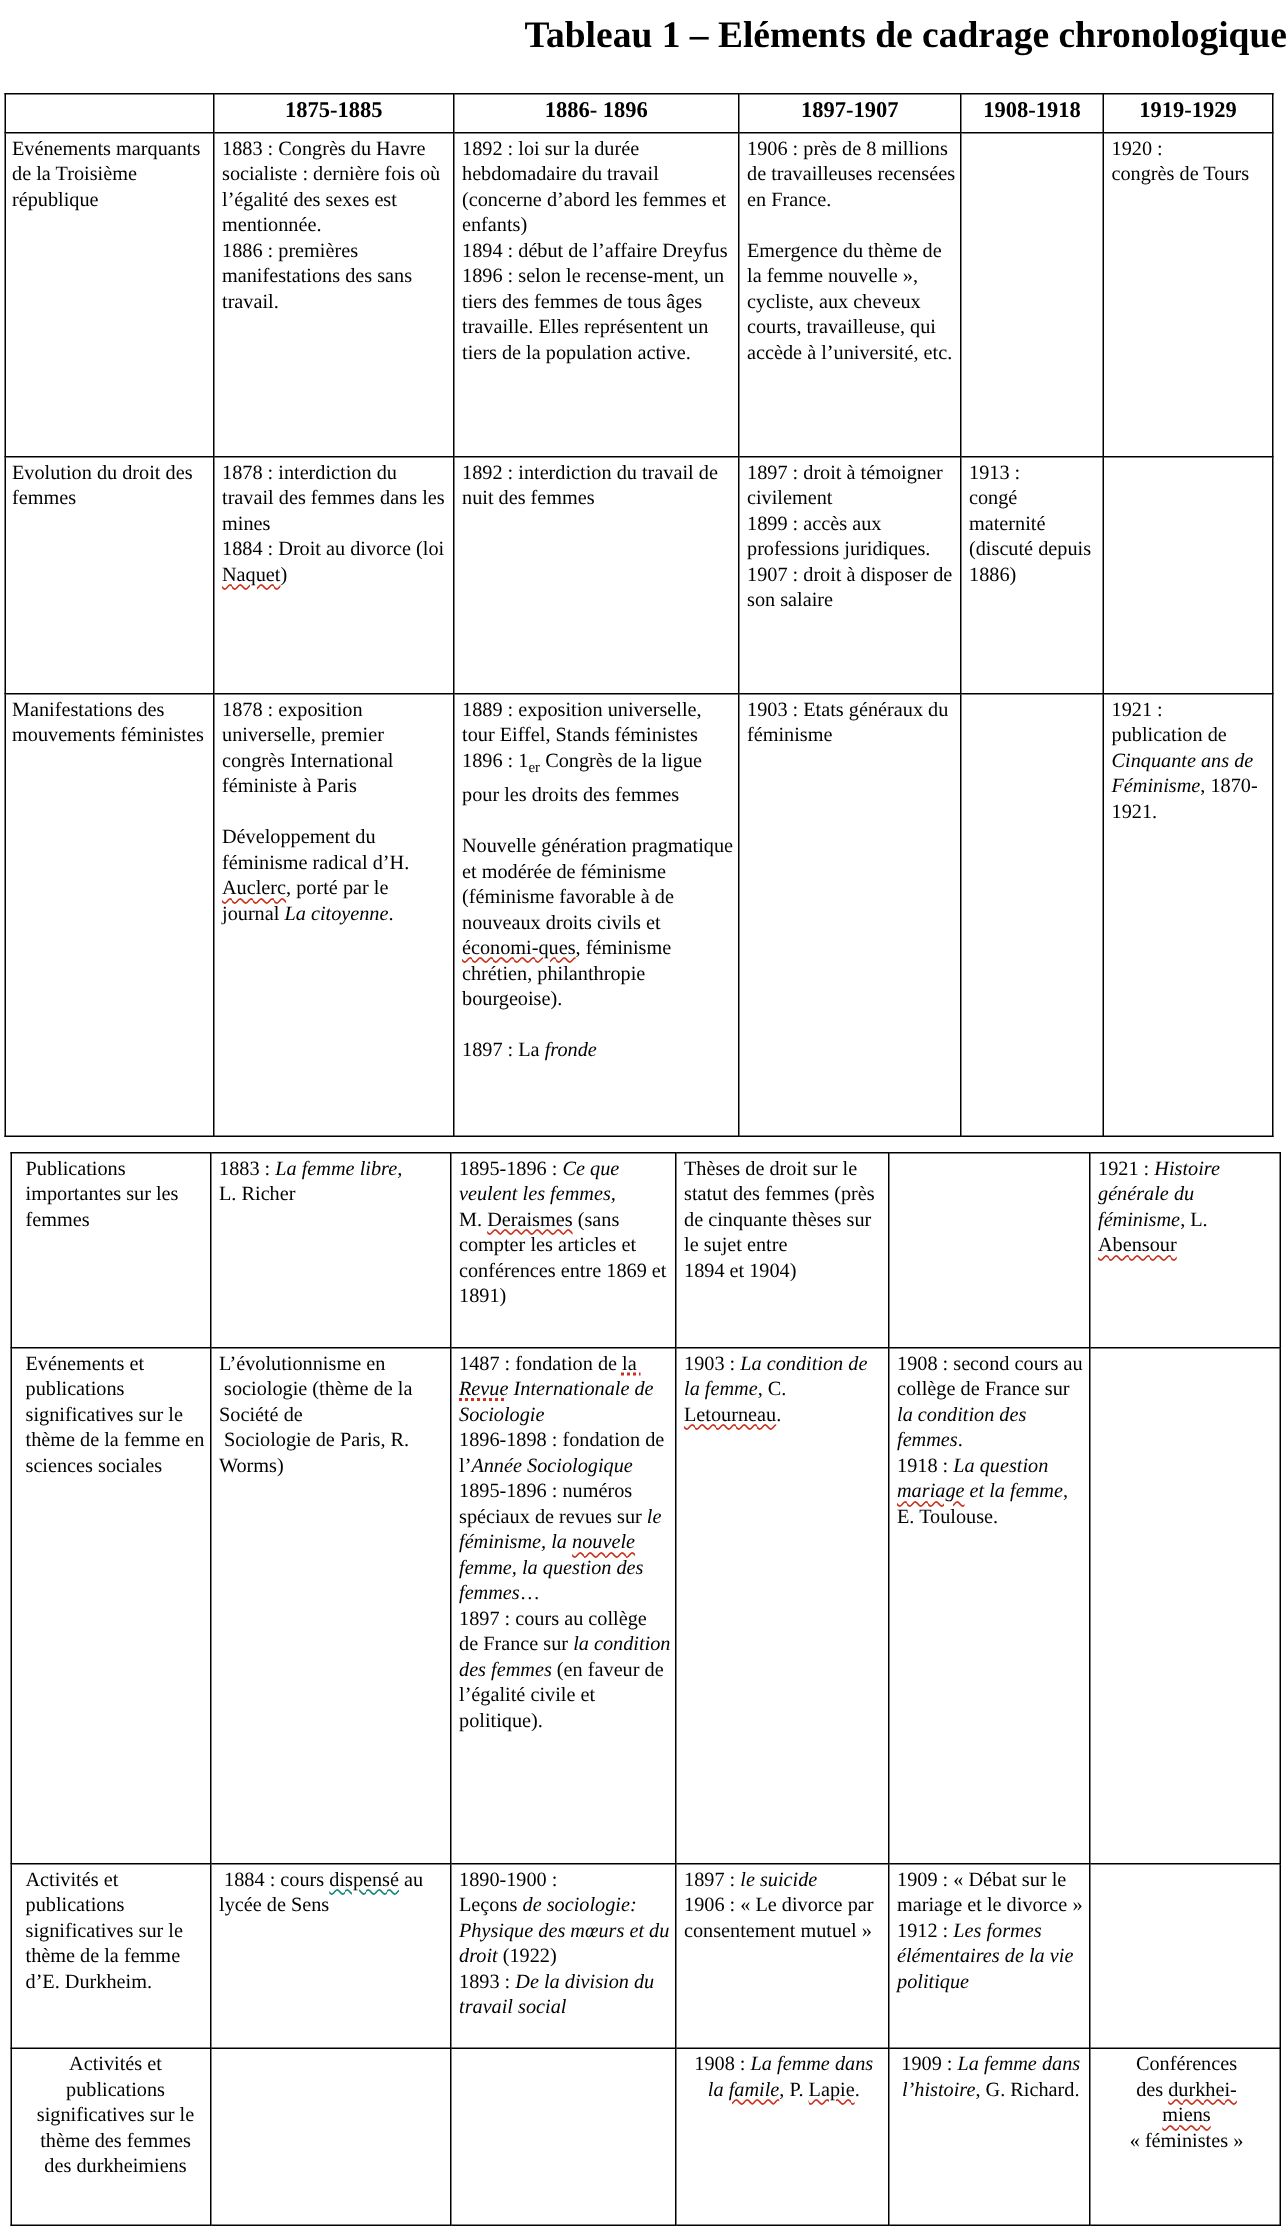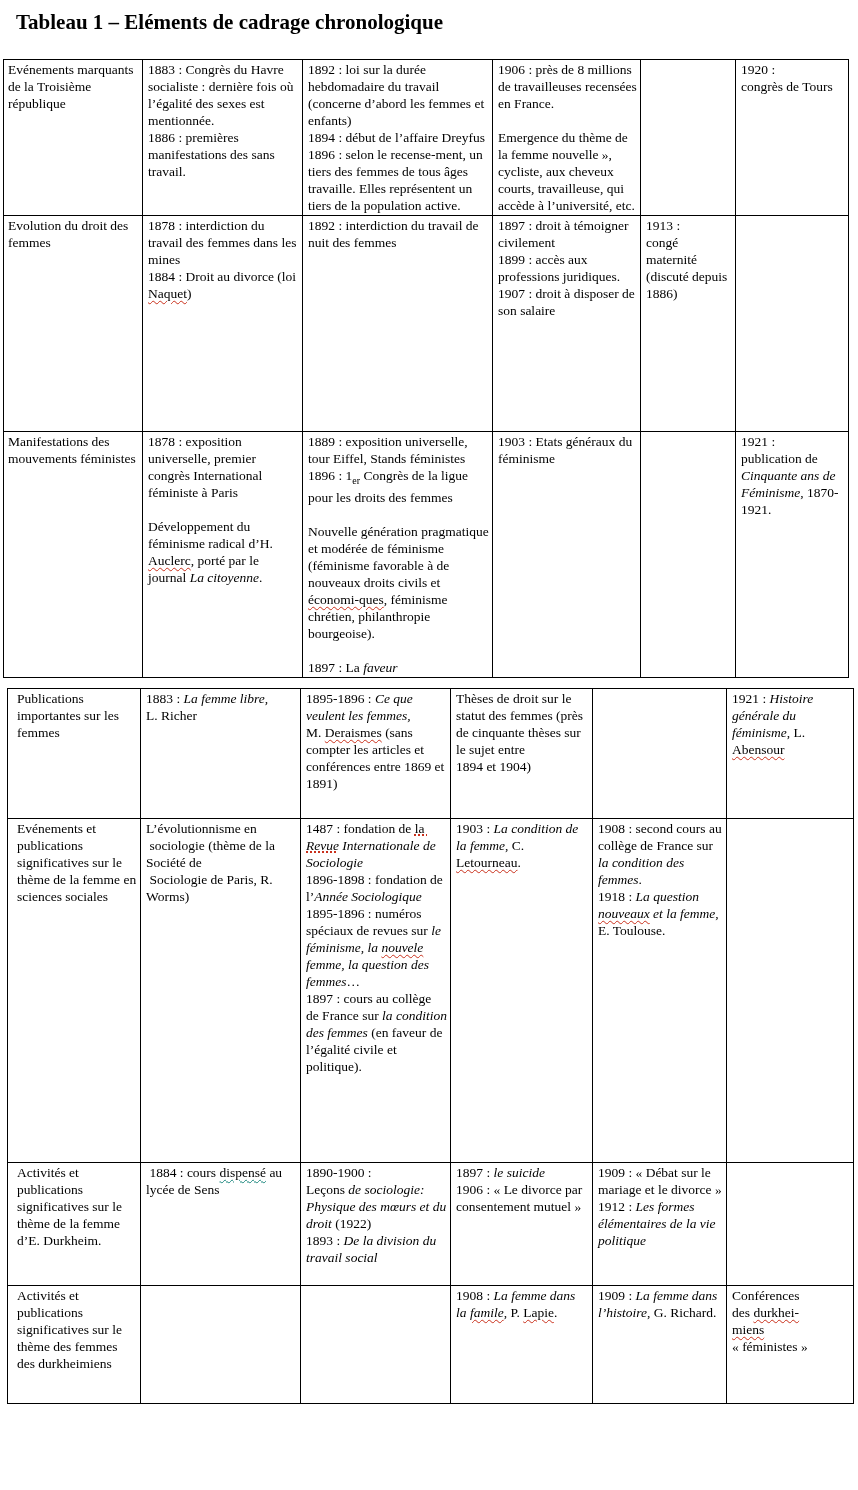--- a/index.html
+++ b/index.html
@@ -1,21 +1,21 @@
 <!DOCTYPE html>
 <html lang="fr" style="--spell: #c9301c; --grammar: #17857b;"><head>
 <meta charset="utf-8">
 <style>
   html,body{margin:0;padding:0;}
   body{
     width:858px;height:1490px;overflow:hidden;background:#ffffff;color:#000;
     font-family:"Liberation Serif","DejaVu Serif",serif;
   }
   .title{
-    margin:10px 0 0 16px;text-align:left;font-size:21px;font-weight:bold;
+    margin:10px 0 0 16px;text-align:right;font-size:25px;font-weight:bold;
     font-family:"Liberation Serif","DejaVu Serif",serif;
   }
   #tables table{border-collapse:collapse;table-layout:fixed;}
   #t1{margin:24px 0 0 3px;}
   #t2{margin:10px 0 12px 7px;}
   th,td{
     border:1px solid #000;vertical-align:top;
     font-size:13.5px;line-height:17px;
     padding:1px 3px 1px 5px;
     white-space:pre-wrap;word-wrap:break-word;overflow:hidden;
@@ -42,37 +42,45 @@
   }
   .tiny{font-size:10px;vertical-align:sub;}
   
   #t1 tr:nth-child(1){height:26px;}
   #t1 tr:nth-child(2){height:216px;font-family:Liberation Serif, serif;}
   #t1 tr:nth-child(3){height:158px;}
   #t1 tr:nth-child(4){height:295px;}
   #t2 tr:nth-child(1){height:130px;}
   #t2 tr:nth-child(2){height:344px;}
   #t2 tr:nth-child(3){height:123px;}
-  #t2 tr:nth-child(4){height:118px;}
+  #t2 tr:nth-child(4){height:118px;text-align:center;}
 </style>
 </head>
 <body>
 
 <h1 class="title">Tableau 1 – Eléments de cadrage chronologique</h1>
 <div id="tables">
     <table id="t1">
       <colgroup>
         <col style="width: 139px;">
         <col style="width: 160px;">
         <col style="width: 190px;">
         <col style="width: 148px;">
         <col style="width: 95px;">
         <col style="width: 113px;">
       </colgroup>
       <tbody>
+        <tr>
+          <th></th>
+          <th>1875-1885</th>
+          <th>1886- 1896</th>
+          <th>1897-1907</th>
+          <th>1908-1918</th>
+          <th>1919-1929</th>
+        </tr>
         <tr>
           <td class="label">Evénements marquants de la Troisième république</td>
           <td><span>1883 : Congrès du Havre socialiste : dernière fois où l’égalité des sexes est mentionnée.
 1886 : premières manifestations des sans travail.</span></td>
           <td><span>1892 : loi sur la durée hebdomadaire du travail (concerne d’abord les femmes et enfants)
 1894 : début de l’affaire Dreyfus
 1896 : selon le recense-ment, un tiers des femmes de tous âges travaille. Elles représentent un tiers de la population active.</span></td>
           <td><span>1906 : près de 8 millions de travailleuses recensées en France.
 
 Emergence du thème de la femme nouvelle », cycliste, aux cheveux courts, travailleuse, qui accède à l’université, etc.</span></td>
@@ -95,21 +103,21 @@
         <tr>
           <td class="label">Manifestations des mouvements féministes</td>
           <td><span>1878 : exposition universelle, premier congrès International féministe à Paris
 
 Développement du féminisme radical d’H. </span><span class="sp">Auclerc</span><span>, porté par le journal </span><span class="it">La citoyenne</span><span>.</span></td>
           <td><span>1889 : exposition universelle, tour Eiffel, Stands féministes
 1896 : 1</span><span class="tiny">er</span><span> Congrès de la ligue pour les droits des femmes
 
 Nouvelle génération pragmatique et modérée de féminisme (féminisme favorable à de nouveaux droits civils et </span><span class="sp">économi-ques</span><span>, féminisme chrétien, philanthropie bourgeoise).
 
-1897 : La </span><span class="it">faveur</span></td>
+1897 : La </span><span class="it">fronde</span></td>
           <td><span>1903 : Etats généraux du féminisme</span></td>
           <td></td>
           <td><span>1921 :
 publication de </span><span class="it">Cinquante ans de Féminisme</span><span>, 1870-1921.</span></td>
         </tr>
       </tbody>
     </table>
     <table id="t2">
       <colgroup>
         <col style="width: 133px;">
@@ -135,21 +143,21 @@
           <td class="label">Evénements et publications significatives sur le thème de la femme en sciences sociales</td>
           <td><span>L’évolutionnisme en
  sociologie (thème de la Société de
  Sociologie de Paris, R. Worms)</span></td>
           <td><span>1487 : fondation de </span><span class="dot">la </span><span class="it dot">Revue</span><span class="it"> Internationale de Sociologie</span><span>
 1896-1898 : fondation de l’</span><span class="it">Année Sociologique</span><span>
 1895-1896 : numéros spéciaux de revues sur </span><span class="it">le féminisme, la </span><span class="it sp">nouvele</span><span class="it"> femme, la question des femmes</span><span>…
 1897 : cours au collège de France sur </span><span class="it">la condition des femmes</span><span> (en faveur de l’égalité civile et politique).</span></td>
           <td><span>1903 : </span><span class="it">La condition de la femme</span><span>, C. </span><span class="sp">Letourneau</span><span>.</span></td>
           <td><span>1908 : second cours au collège de France sur </span><span class="it">la condition des femmes</span><span>.
-1918 : </span><span class="it">La question </span><span class="it sp">nouveaux</span><span class="it"> et la femme</span><span>, E. Toulouse.</span></td>
+1918 : </span><span class="it">La question </span><span class="it sp">mariage</span><span class="it"> et la femme</span><span>, E. Toulouse.</span></td>
           <td></td>
         </tr>
         <tr>
           <td class="label">Activités et publications significatives sur le thème de la femme d’E. Durkheim.</td>
           <td><span> 1884 : cours </span><span class="gr">dispensé</span><span> au lycée de Sens</span></td>
           <td><span>1890-1900 :
 Leçons </span><span class="it">de sociologie: Physique des mœurs et du droit</span><span> (1922)
 1893 : </span><span class="it">De la division du travail social</span></td>
           <td><span>1897 : </span><span class="it">le suicide</span><span>
 1906 : « Le divorce par consentement mutuel »</span></td>

